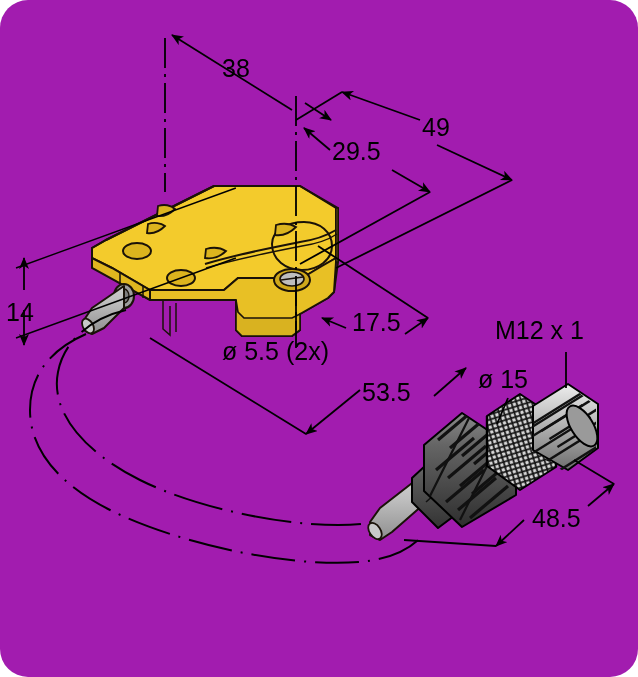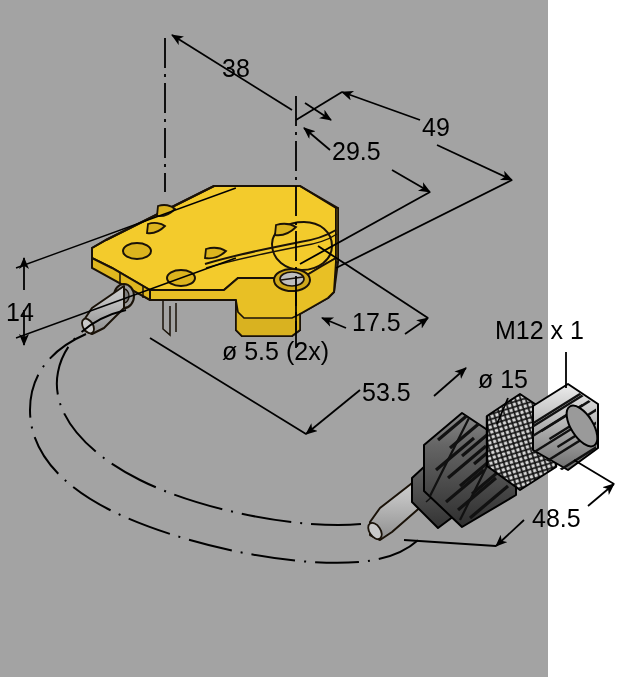--- a/index.html
+++ b/index.html
@@ -1,18 +1,18 @@
 <!DOCTYPE html>
 <html><head>
 <meta charset="utf-8">
 <style>
   html,body{margin:0;padding:0;background:#ffffff;}
   body{width:638px;height:677px;overflow:hidden;
        font-family:"Liberation Sans","DejaVu Sans",sans-serif;}
-  #stage{position:relative;width:548px;height:677px;background:#a3a3a3;}
+  #stage{position:relative;width:638px;height:677px;background:#a21caf;border-radius:28px;}
   #stage svg{position:absolute;left:0;top:0;}
   .dimtext{font-family:"Liberation Sans","DejaVu Sans",sans-serif;
            font-size:25px;fill:#000;}
 </style>
 </head>
 <body>
 
 <div id="stage">
 
 <svg width="638" height="677" viewBox="0 0 638 677">

